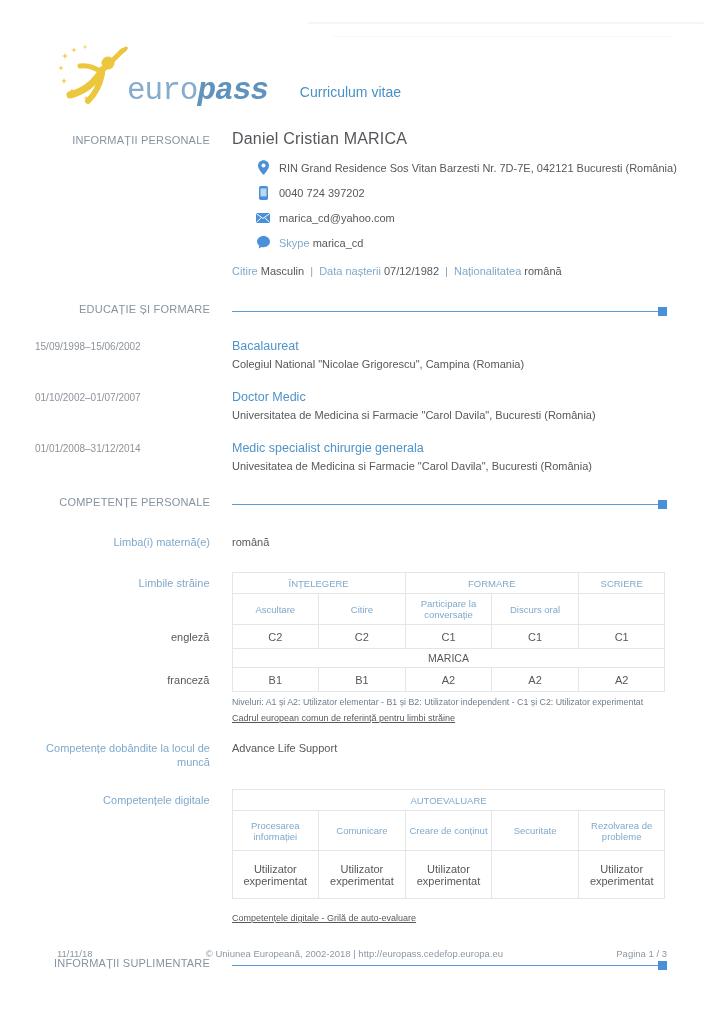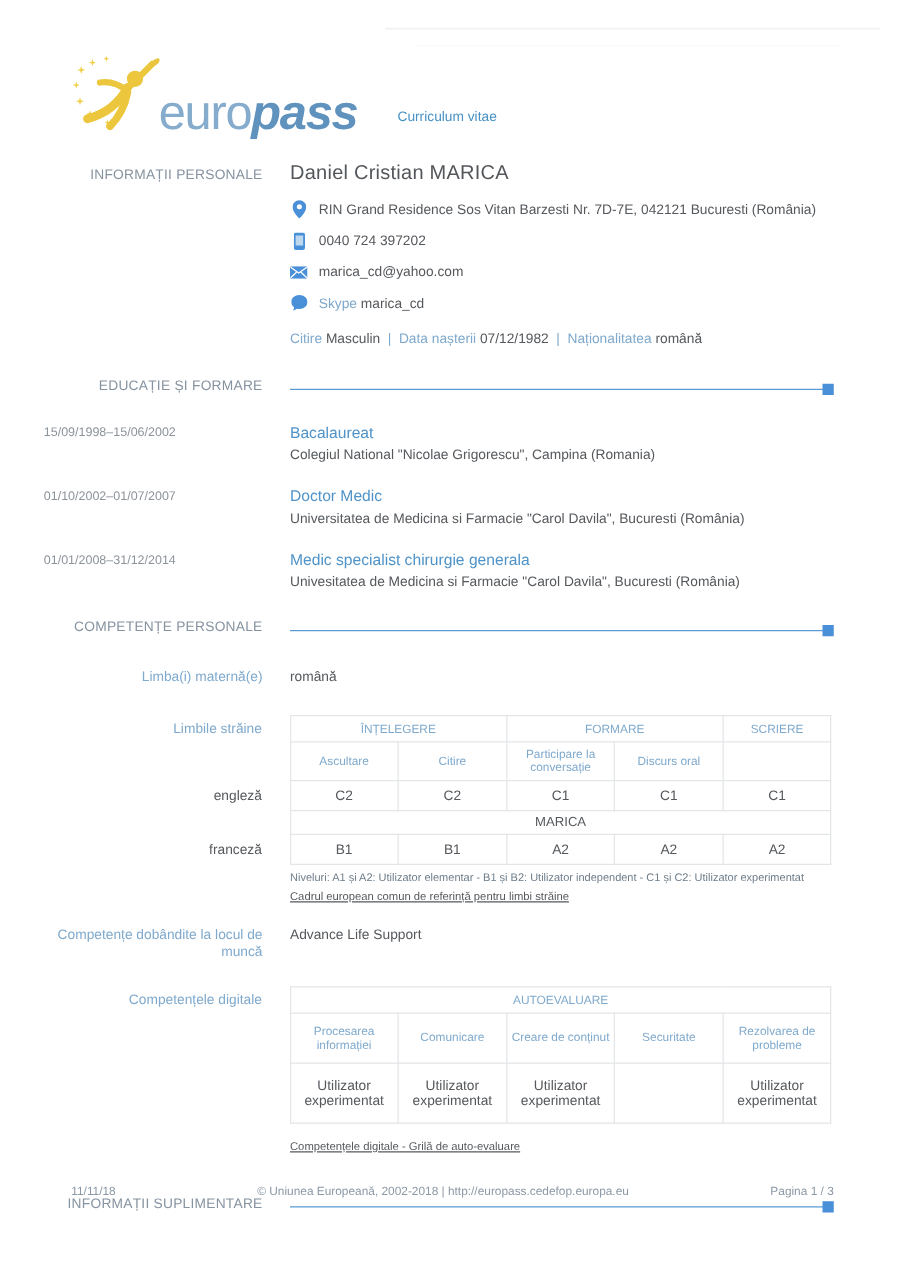--- a/index.html
+++ b/index.html
@@ -14,38 +14,38 @@
     overflow: hidden;
   }
   
   .artifact { position: absolute; background: #ededed; opacity: .55; }
   .artifact.a1 { top: 22px; left: 308px; width: 396px; height: 2px; border-radius: 2px; }
   .artifact.a2 { top: 36px; left: 332px; width: 340px; height: 1px; opacity: .35; }
 
   
   .header { display: flex; align-items: flex-end; padding: 42px 0 0 57px; height: 106px; }
   .logo { display: flex; align-items: flex-end; }
-  .brand { font-size: 39px; line-height: 30px; margin-left: -8px; letter-spacing: -1px; }
+  .brand { font-size: 31px; line-height: 30px; margin-left: -8px; letter-spacing: -1px; font-family: Liberation Mono, monospace; }
   .brand .euro { color: #85abcd; font-weight: 400; }
   .brand .pass { color: #5f92bd; font-weight: 700; font-style: italic; }
-  .doc-type { margin-left: 32px; padding-bottom: 6px; font-size: 11px; color: #4791c4; }
+  .doc-type { margin-left: 32px; padding-bottom: 6px; font-size: 14px; color: #4791c4; }
 
   
   .row { display: flex; padding-left: 35px; }
   .lbl { flex: 0 0 175px; text-align: right; font-size: 11px; }
   .content { margin-left: 22px; width: 433px; }
   .lbl-section { color: #8693a0; letter-spacing: .2px; }
   .lbl-blue { color: #7fa9cc; }
   .txt-dark { color: #55585c; }
 
   .personal-row { margin-top: 24px; align-items: flex-start; }
   .personal-row .lbl { padding-top: 4px; }
   .name { font-size: 16px; color: #53565a; letter-spacing: .2px; }
 
-  .contacts { margin-top: 12px; }
+  .contacts { margin-top: 12px; padding-left: 24px; }
   .contact { display: flex; align-items: center; padding-left: 232px; margin-top: 10px; font-size: 11px; }
   .contact .ic { width: 14px; height: 15px; margin-right: 9px; display: inline-flex; align-items: center; justify-content: center; }
   .demo-line { padding-left: 232px; margin-top: 15px; font-size: 11px; }
   .demo-line .sep { color: #7fa9cc; padding: 0 3px; }
 
   
   .sec-row { display: flex; align-items: center; padding-left: 35px; }
   .sec-row .lbl { padding-bottom: 2px; }
   .sec-line { margin-left: 22px; width: 433px; height: 1px; background: #5b9bd5; position: relative; margin-top: 3px; }
   .sec-square { position: absolute; right: -2px; top: -4px; width: 9px; height: 9px; background: #4a90d9; }

